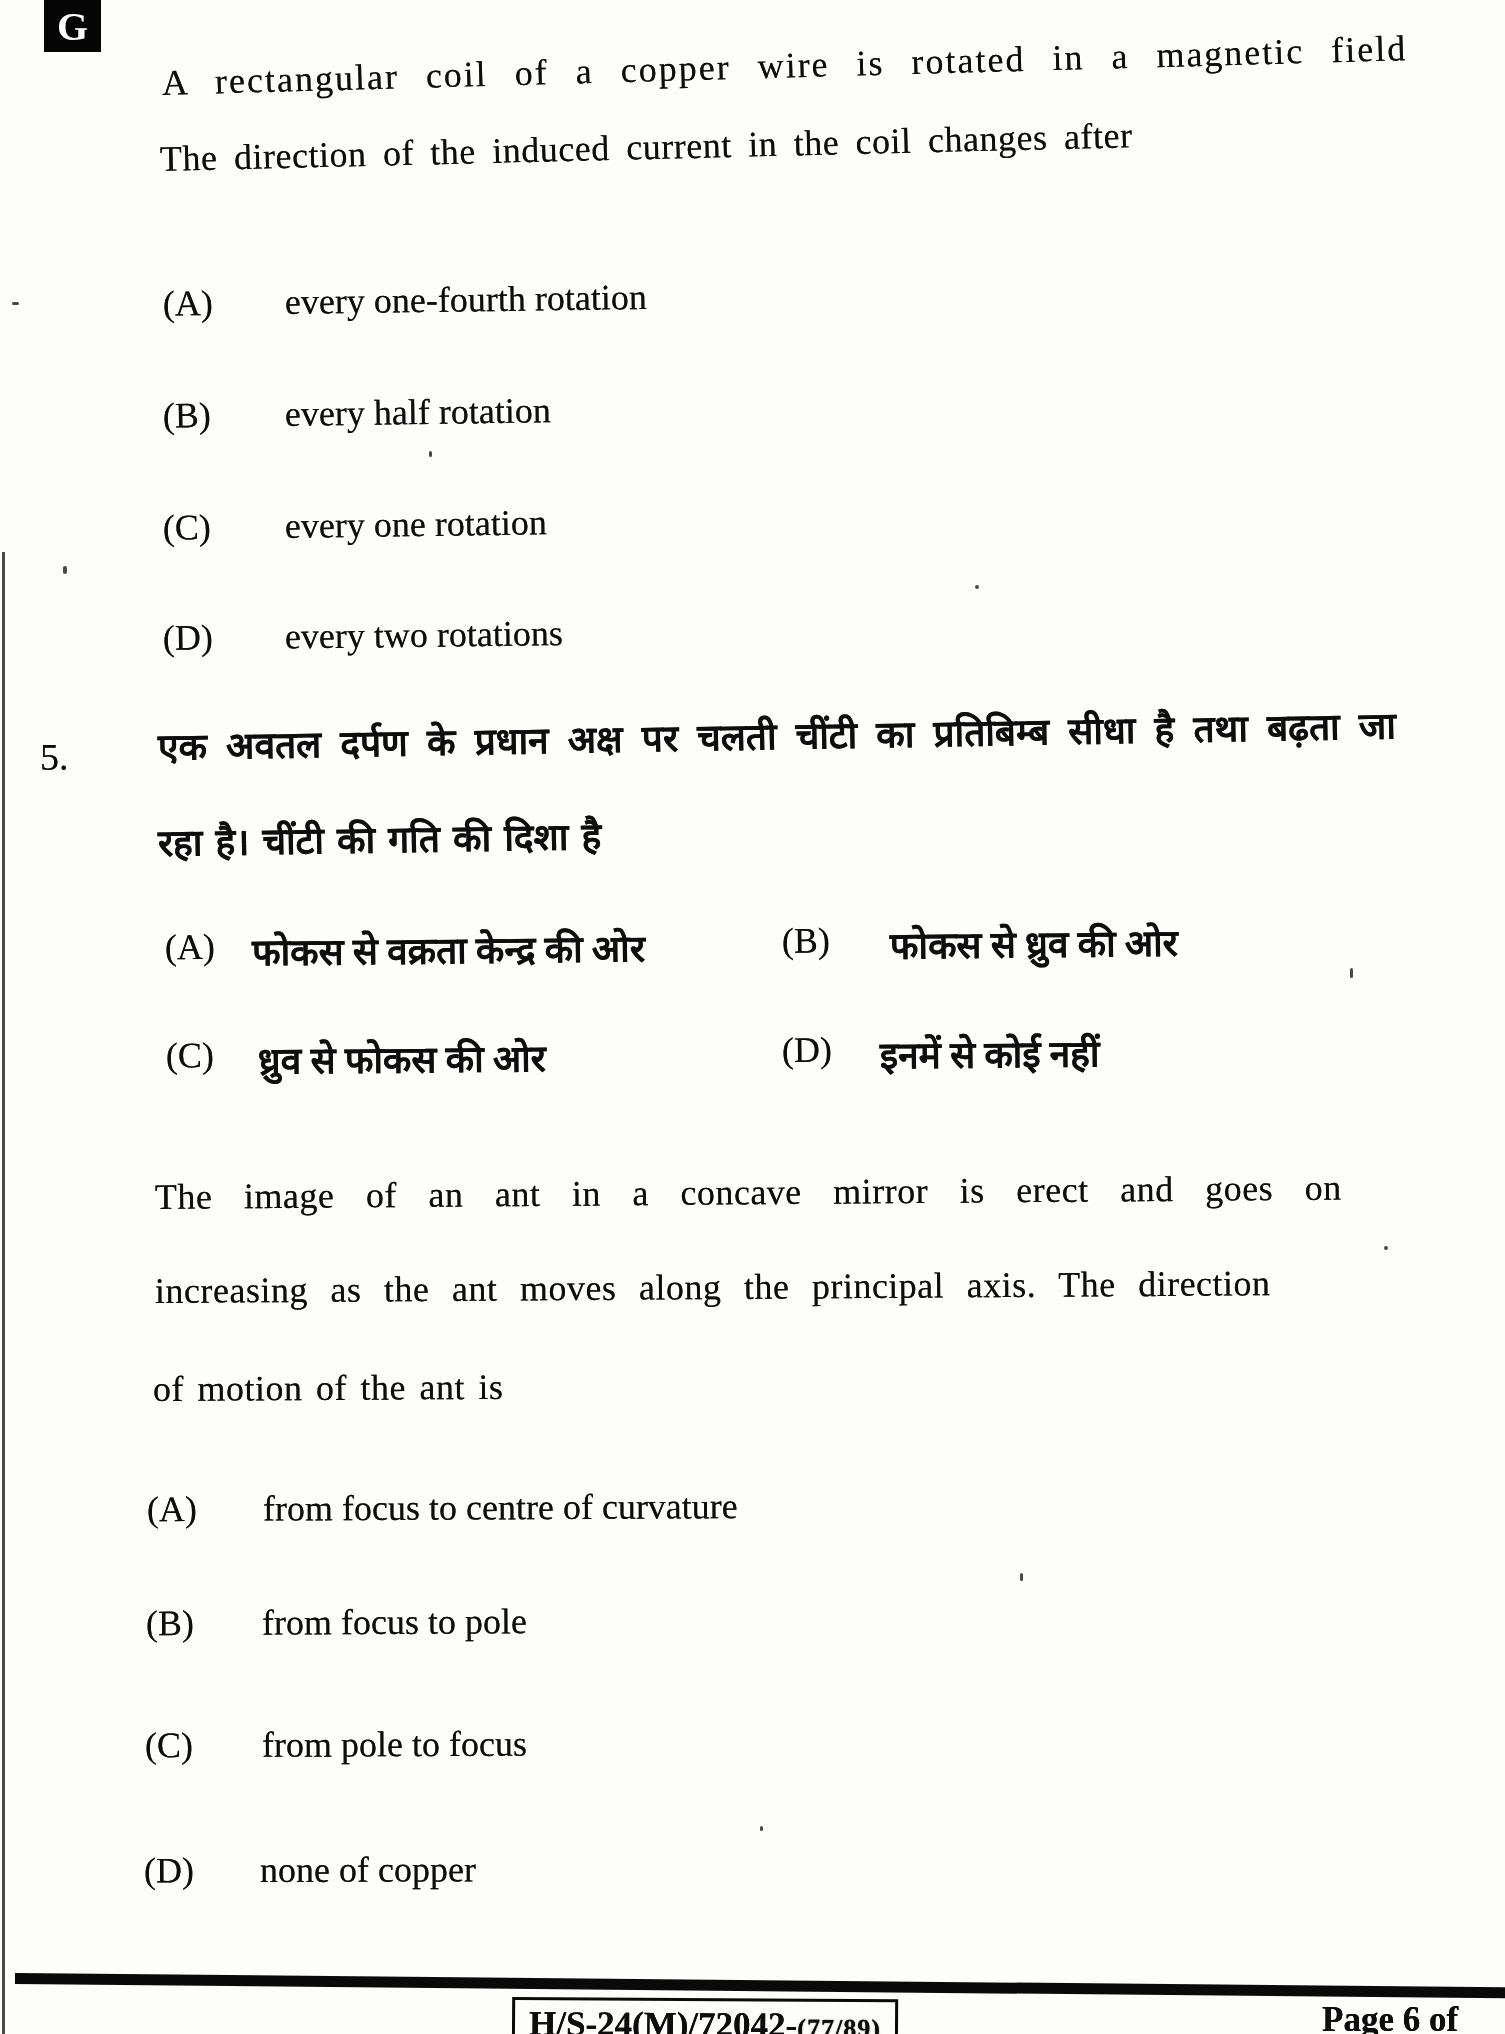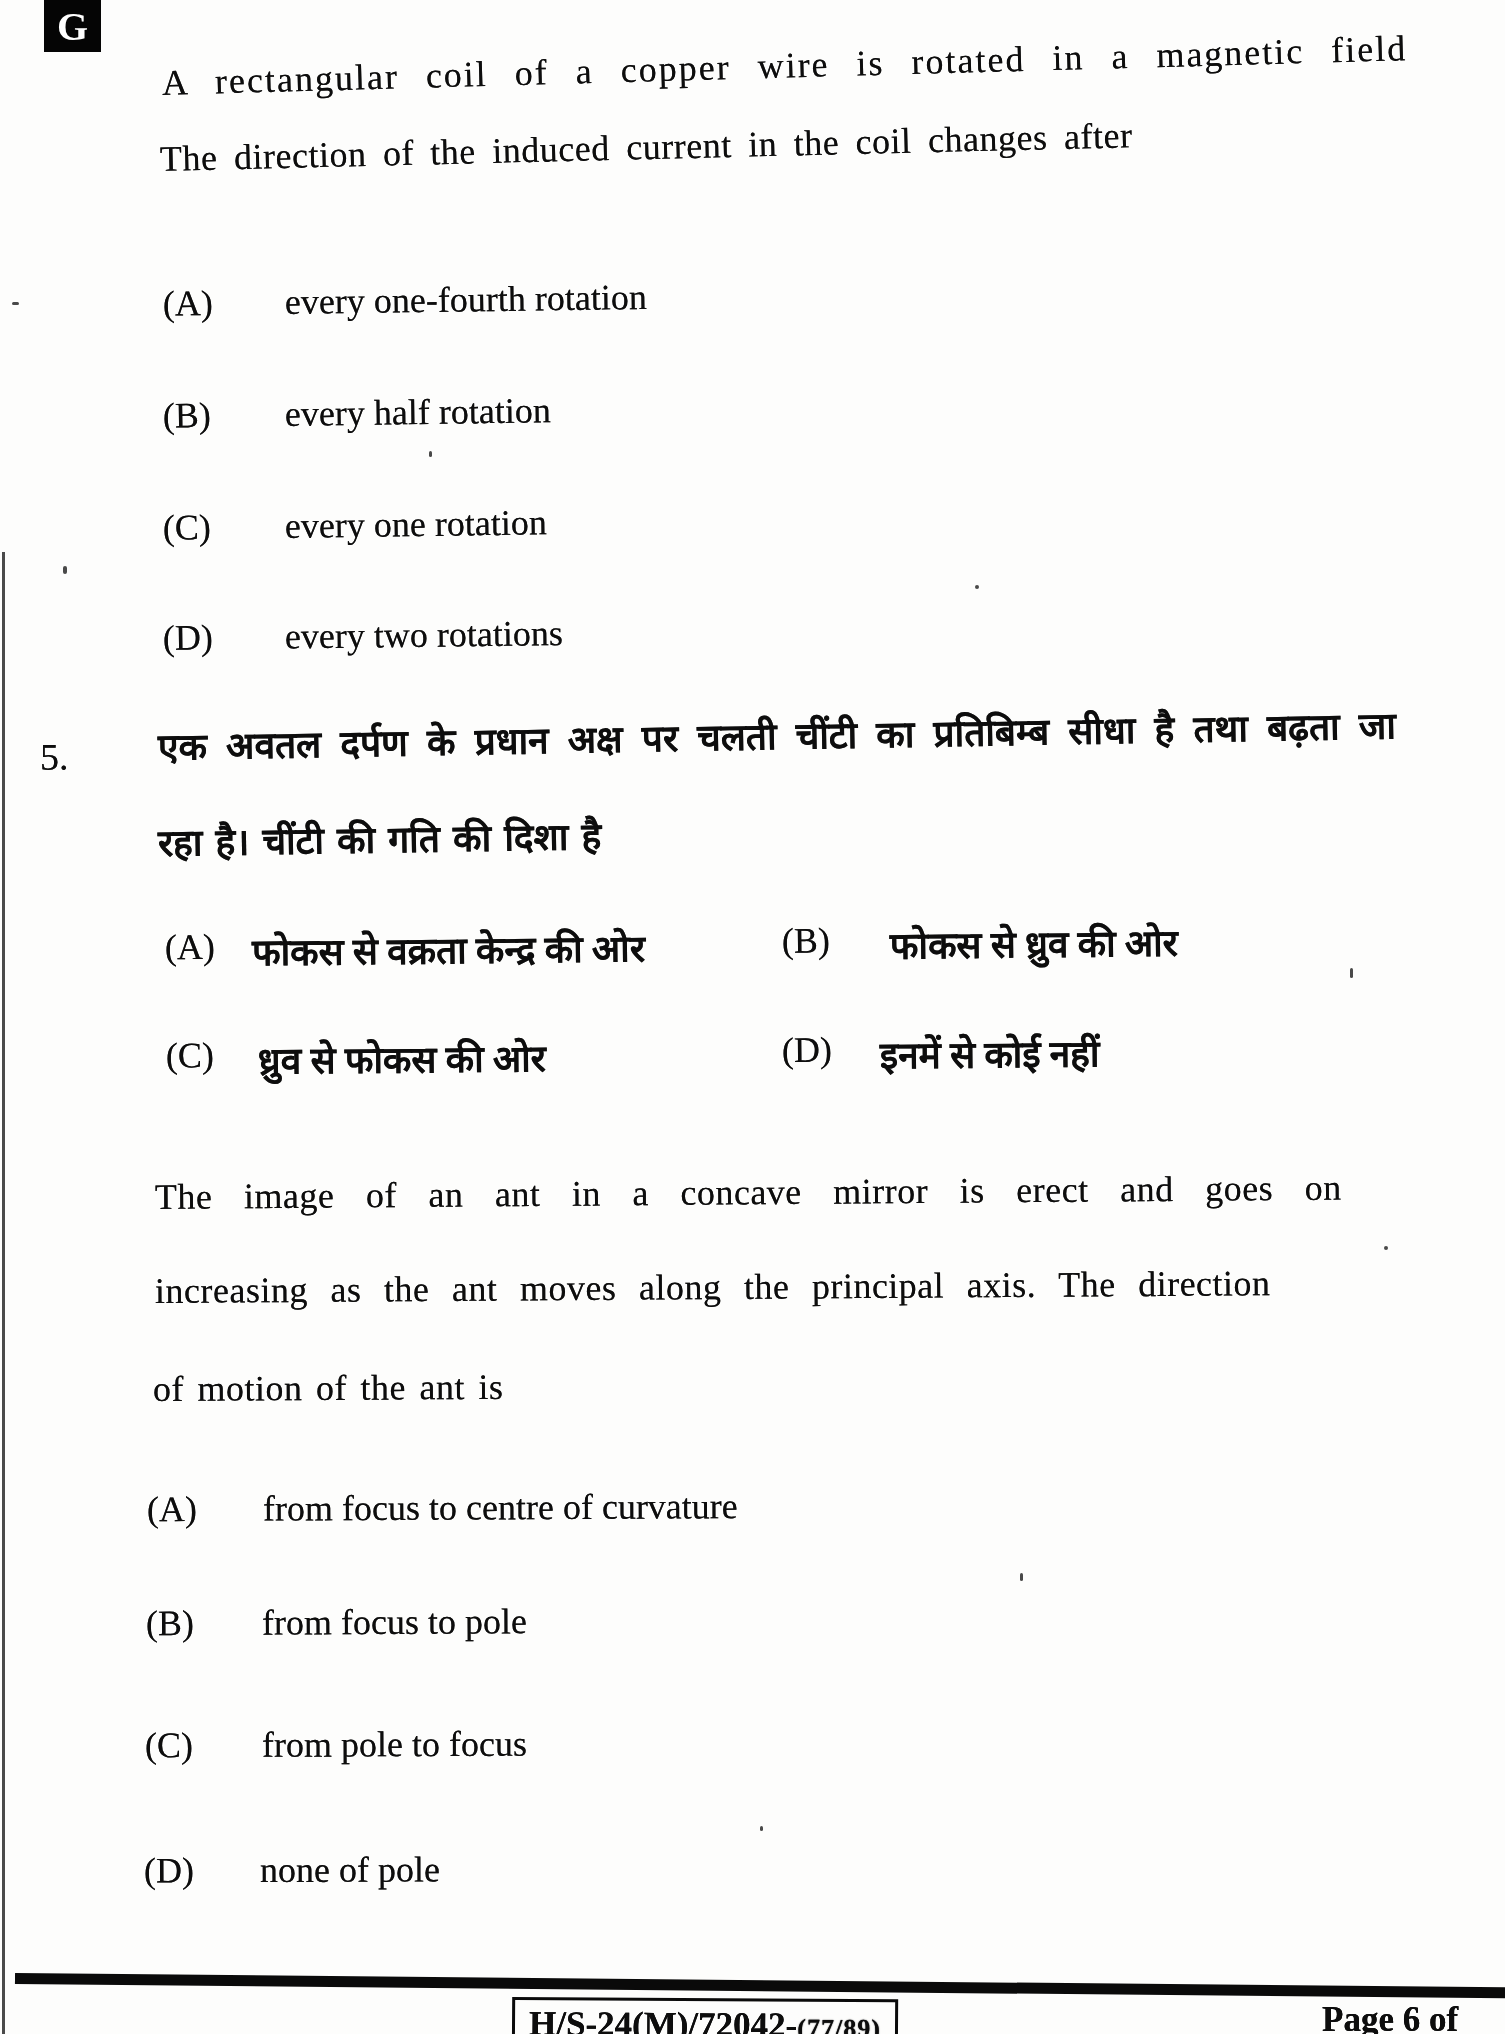--- a/index.html
+++ b/index.html
@@ -149,21 +149,21 @@
   <div class="row" style="top:1603px;transform:rotate(-0.3deg);">
     <span class="en" style="left:146px">(B)</span>
     <span class="en" style="left:262px">from focus to pole</span>
   </div>
   <div class="row" style="top:1725px;transform:rotate(-0.25deg);">
     <span class="en" style="left:145px">(C)</span>
     <span class="en" style="left:262px">from pole to focus</span>
   </div>
   <div class="row" style="top:1850px;transform:rotate(-0.2deg);">
     <span class="en" style="left:144px">(D)</span>
-    <span class="en" style="left:260px">none of pole</span>
+    <span class="en" style="left:260px">none of copper</span>
   </div>
 
   <div class="footer-rule"></div>
   <div class="code-box">
     <span class="main">H/S-24(M)/72042-</span><span class="suffix">(77/89)</span>
   </div>
   <div class="page-num">Page 6 of</div>
 
   <div class="edge-line"></div>
   <div class="noise" style="left:12px;top:302px;width:7px;height:3px;"></div>

